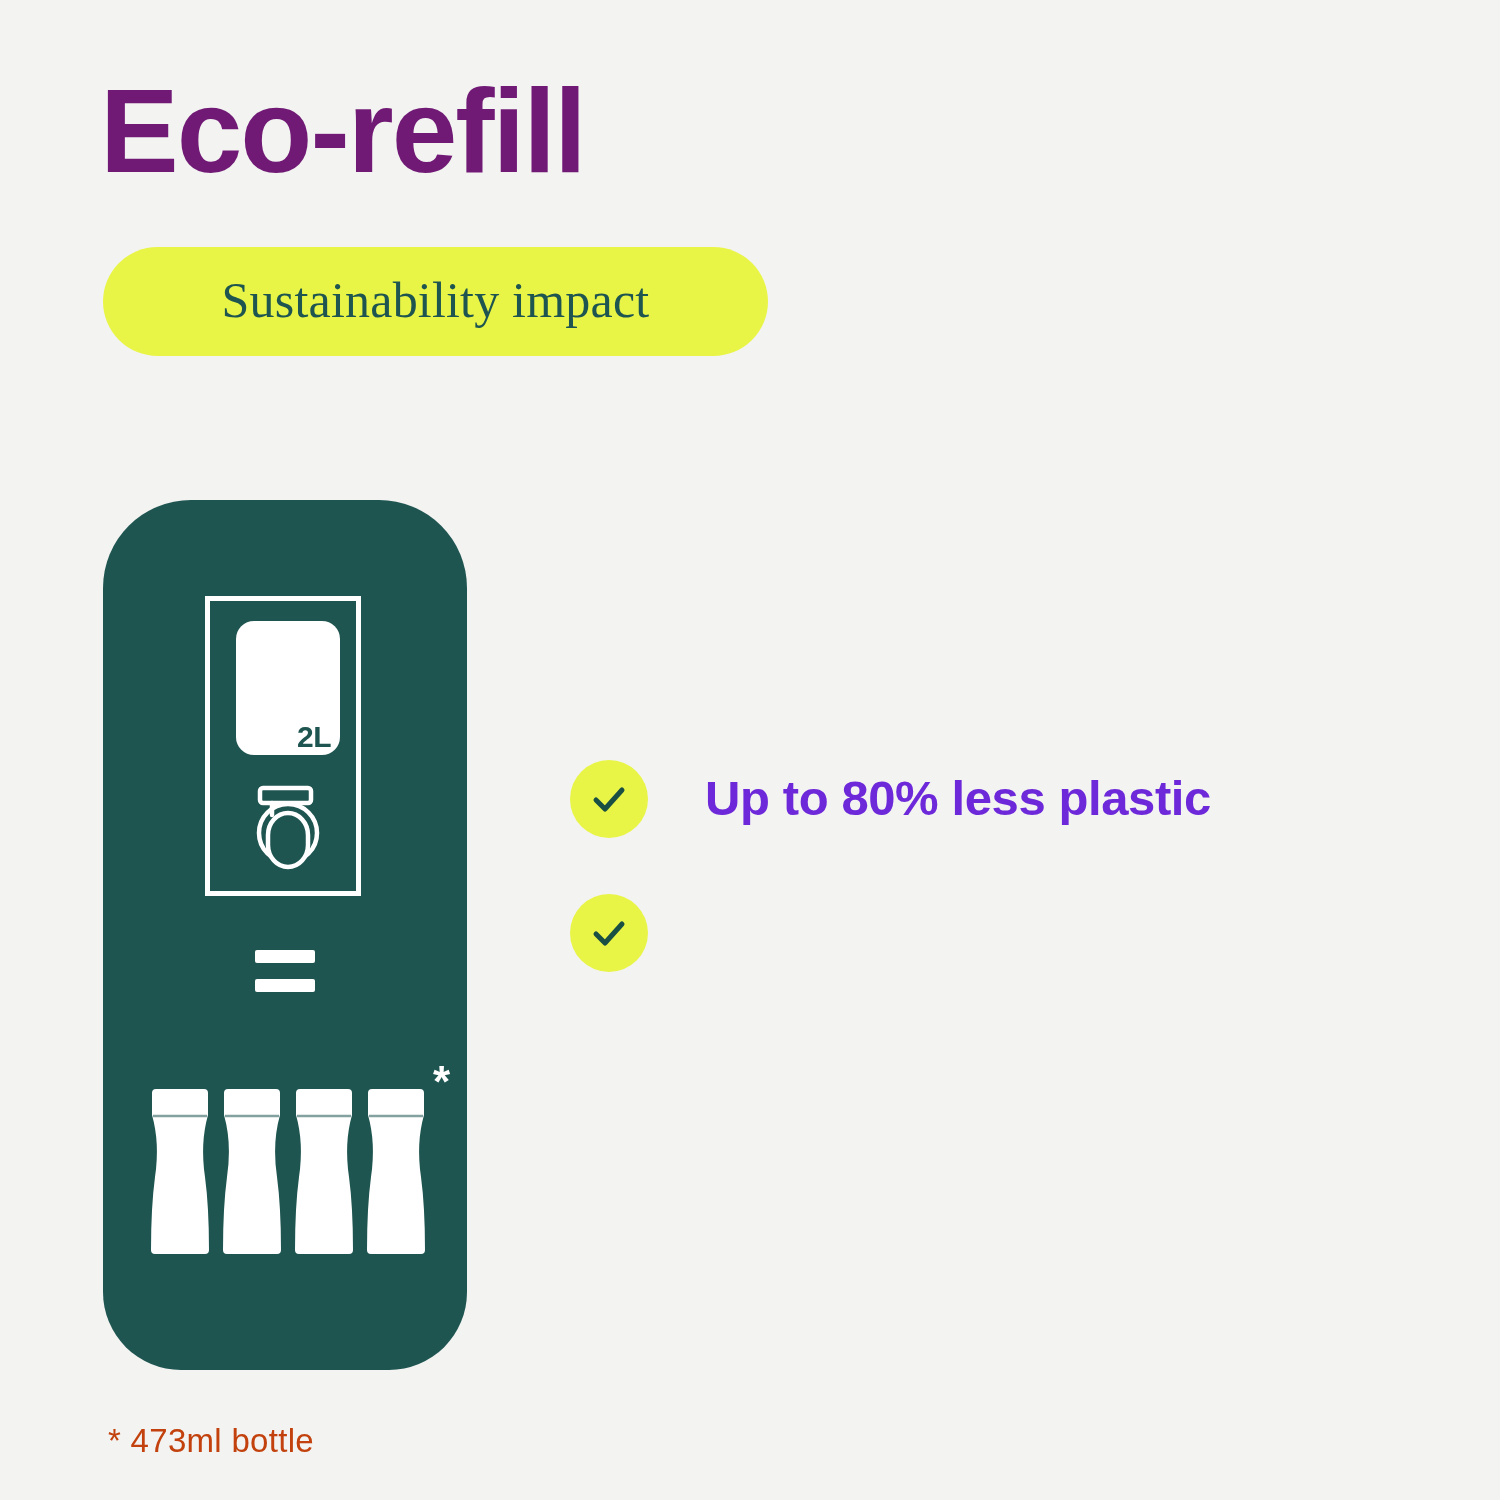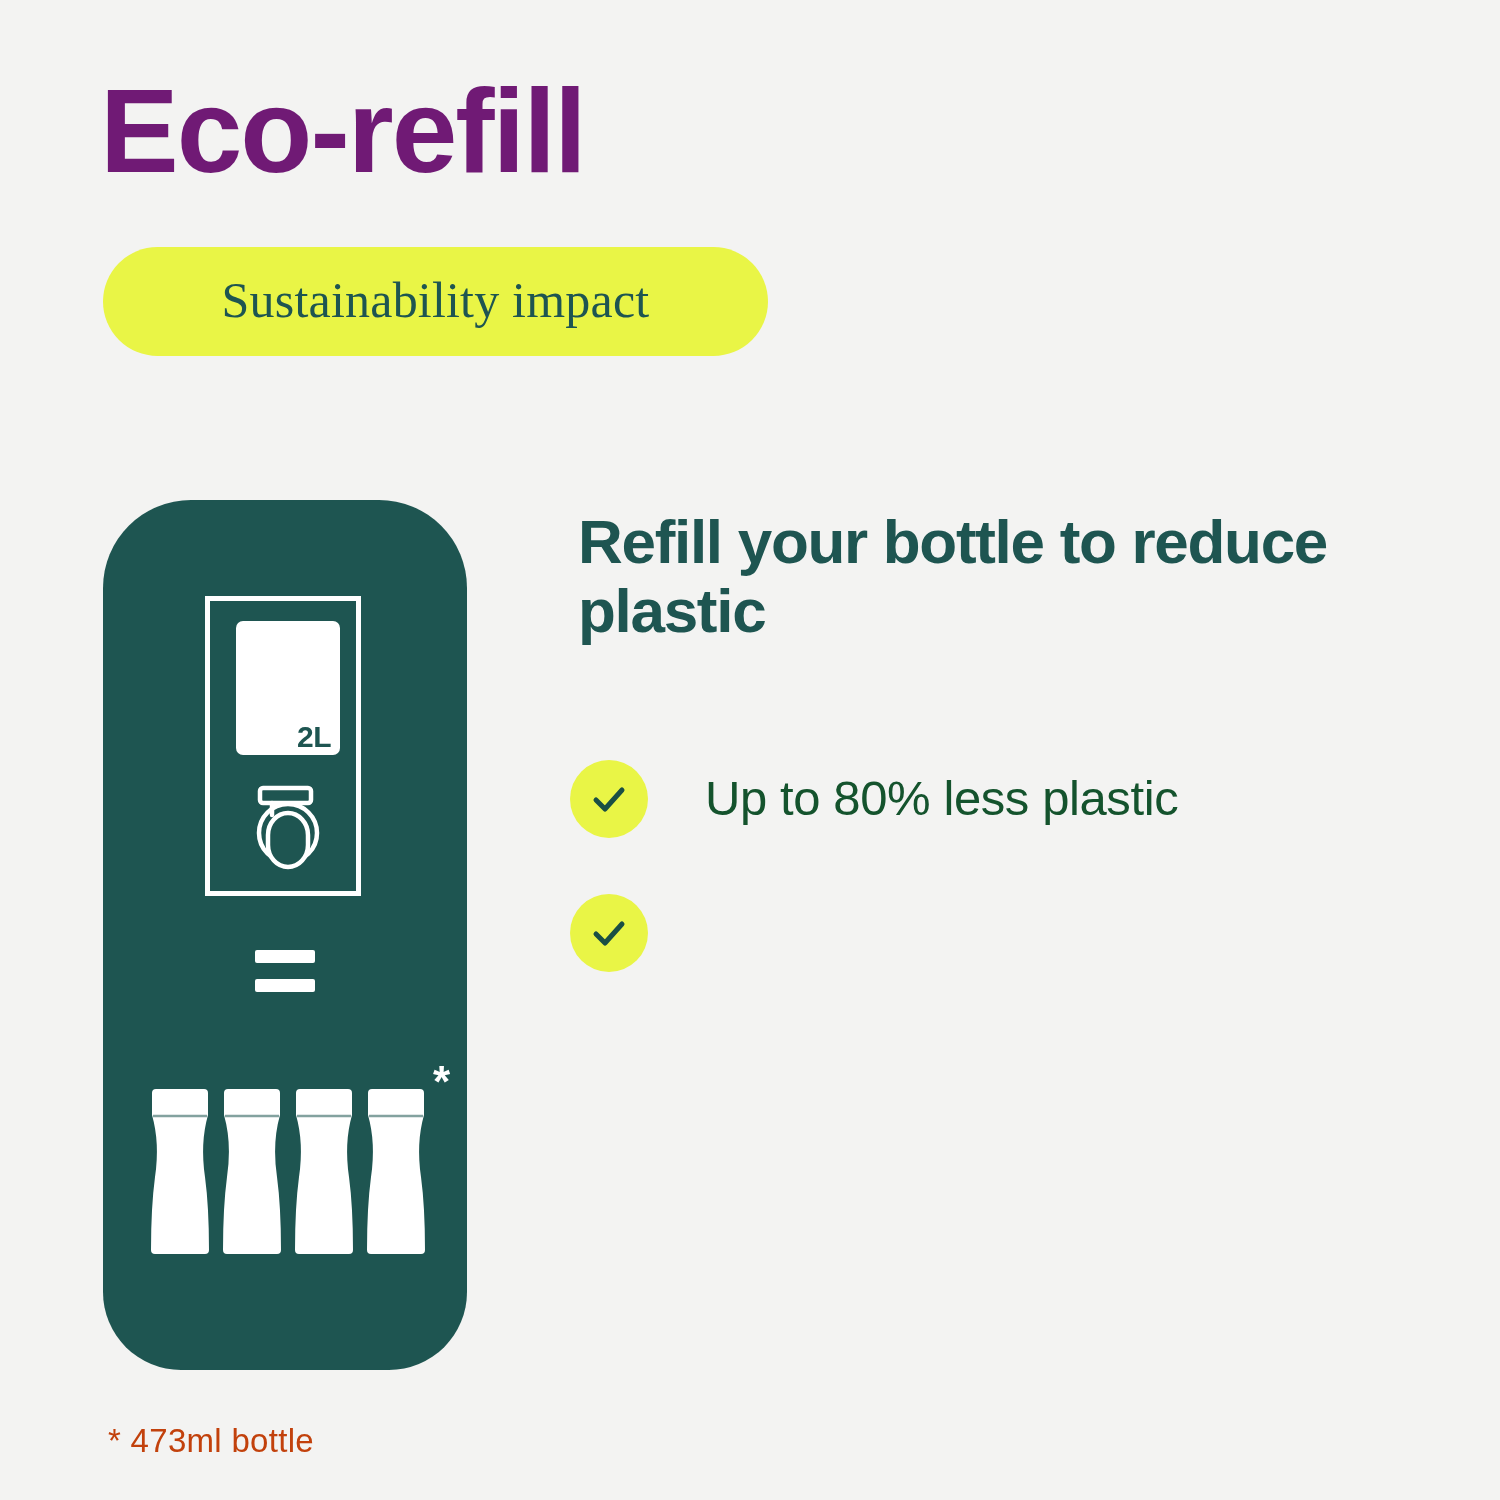--- a/index.html
+++ b/index.html
@@ -78,21 +78,21 @@
     box-sizing: border-box;
   }
 
   .refill-bag {
     position: absolute;
     left: 26px;
     top: 20px;
     width: 104px;
     height: 134px;
     background: #ffffff;
-    border-radius: 7px;
+    border-radius: 18px;
     box-sizing: border-box;
     text-align: center;
   }
   .refill-bag-volume {
     position: absolute;
     right: 9px;
     bottom: 3px;
     font-size: 30px;
     font-weight: 700;
     letter-spacing: -0.5px;
@@ -193,23 +193,23 @@
     display: flex;
     align-items: center;
     justify-content: center;
     margin-right: 57px;
   }
   .check-badge svg { display: block; }
 
   .feature-label {
     font-size: 49px;
     line-height: 1.22;
-    color: #14532d;
+    color: #6d28d9;
     letter-spacing: -0.4px;
-    font-weight: 400;
+    font-weight: 700;
   }
   .feature-label .sup {
     font-size: 0.55em;
     vertical-align: super;
     line-height: 1;
   }
 
   .footnote {
     position: absolute;
     left: 108px;
@@ -277,21 +277,20 @@
         <svg viewBox="0 0 60 175" width="60" height="175" aria-hidden="true">
           <path d="M6 4 h48 a4 4 0 0 1 4 4 v22 q-8 28 -3 62 q4 30 4 73 a4 4 0 0 1 -4 4 h-50 a4 4 0 0 1 -4 -4 q0 -43 4 -73 q5 -34 -3 -62 v-22 a4 4 0 0 1 4 -4 z" fill="#ffffff"></path>
           <path d="M3 31 h54" stroke="#1e5551" stroke-width="2.5" fill="none" opacity="0.55"></path>
         </svg>
       </div>
     </div>
 
     <span class="footnote-asterisk">*</span>
   </div>
 
-  <div class="content-heading">Refill your bottle to reduce plastic</div>
 
   <div class="feature-list">
 
     <div class="feature-item row-1">
       <span class="check-badge">
         <svg viewBox="0 0 46 46" width="46" height="46" aria-hidden="true">
           <path d="M10 24 L19 33 L36 14" fill="none" stroke="#1a4f44" stroke-width="5" stroke-linecap="round" stroke-linejoin="round"></path>
         </svg>
       </span>
       <span class="feature-label">Up to 80% less plastic</span>

